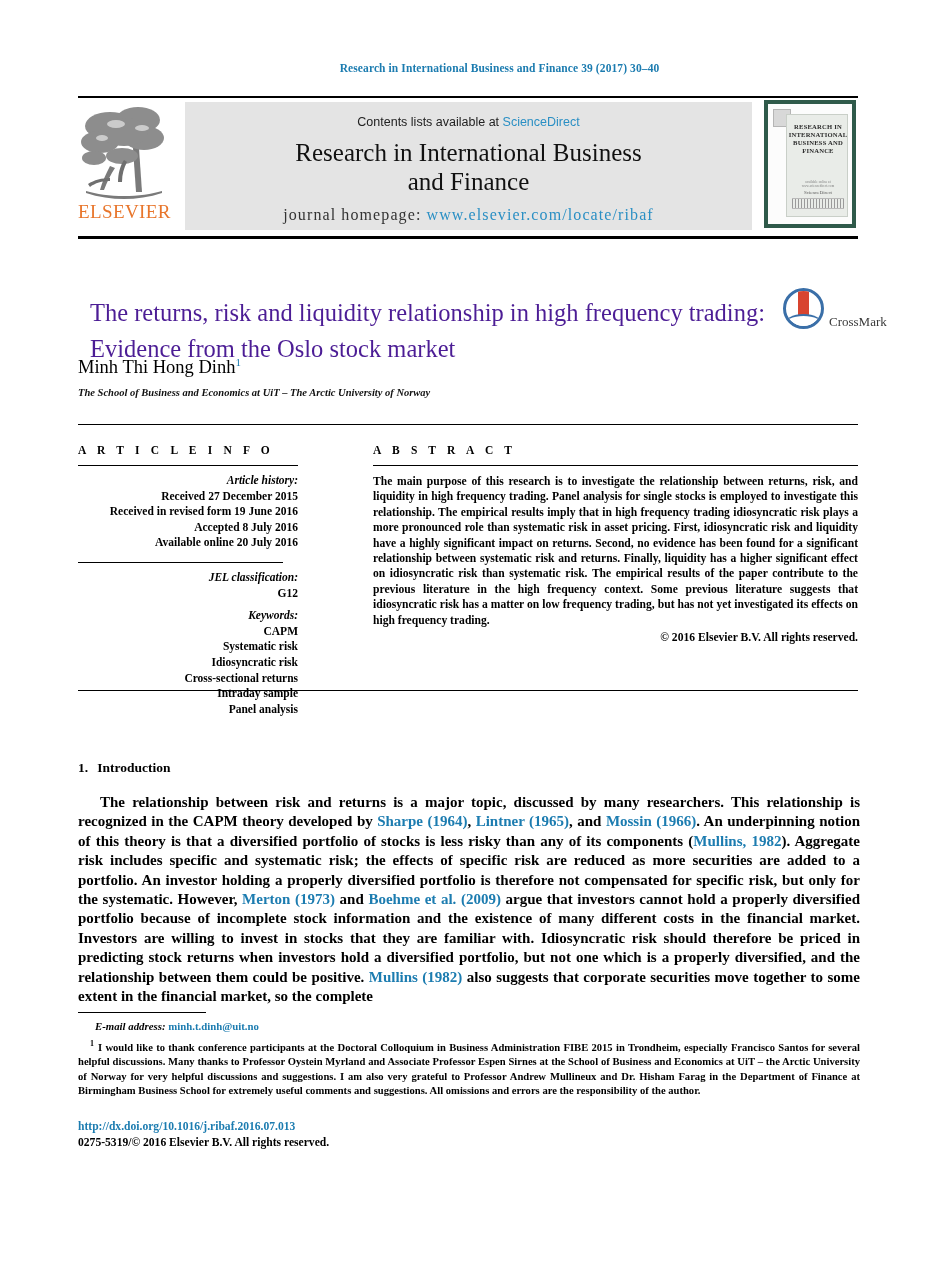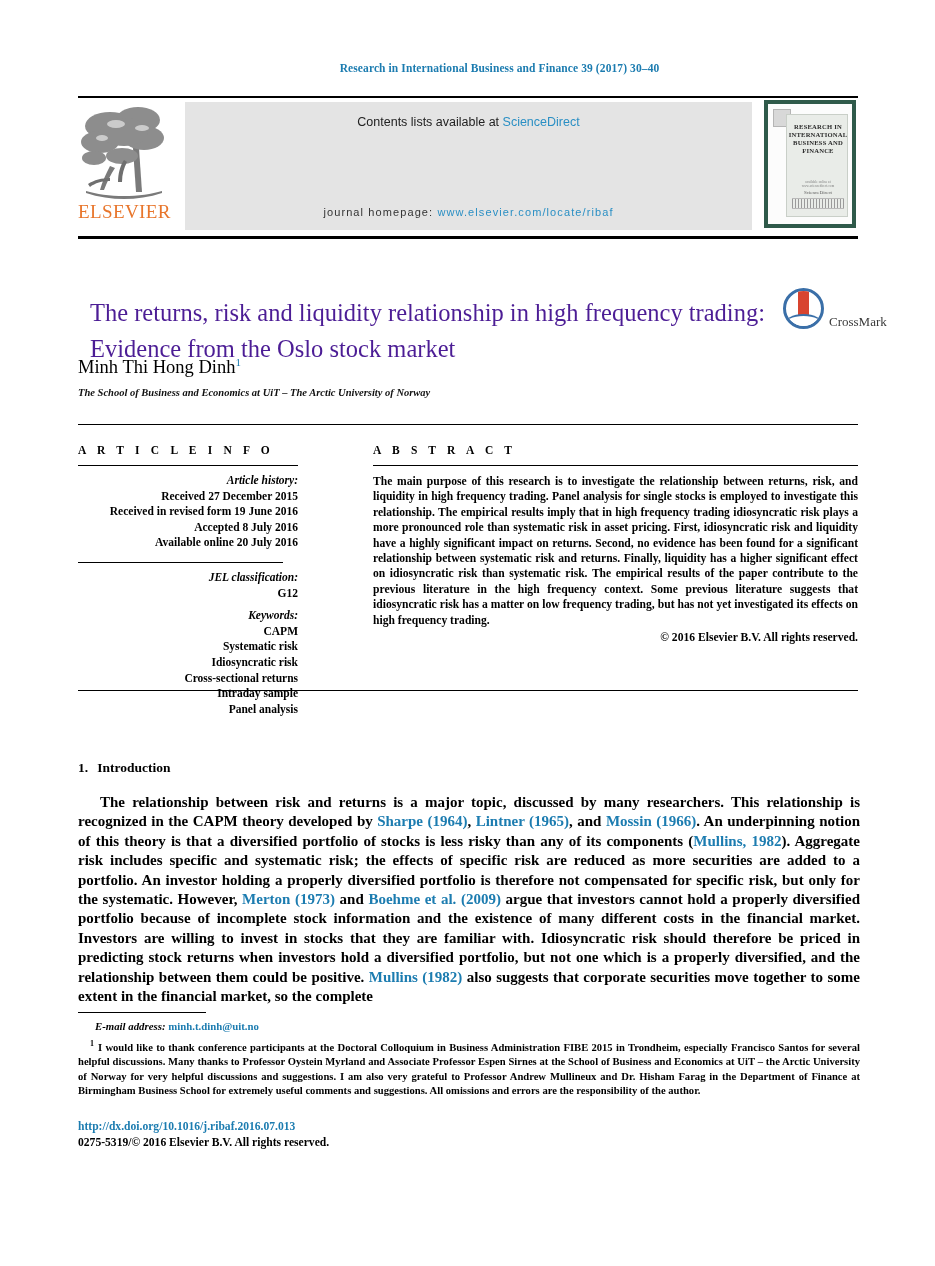--- a/index.html
+++ b/index.html
@@ -114,22 +114,22 @@
     font-size: 25px;
     line-height: 29px;
     color: #111;
   }
   .homepage-line {
     position: absolute;
     left: 0;
     top: 104px;
     width: 567px;
     text-align: center;
-    font-family: Liberation Sans, sans-serif;
-    font-size: 11px;
+    font-family: Liberation Serif, serif;
+    font-size: 16px;
     letter-spacing: 1.1px;
     color: #333;
   }
   .homepage-line .url {
     color: #2a8fc4;
   }
 
   .cover-thumb {
     position: absolute;
     left: 686px;
@@ -488,20 +488,24 @@
           <path d="M8 80 C14 76 22 74 30 74 L30 77 C22 77 15 79 10 83 Z"></path>
         </g>
       </svg>
       <div class="elsevier-word">ELSEVIER</div>
     </div>
 
     <div class="grey-panel">
       <div class="contents-line">
         <span>Contents lists available at </span><span class="sd">ScienceDirect</span>
       </div>
+      <div class="journal-title">
+        <div>Research in International Business</div>
+        <div>and Finance</div>
+      </div>
       <div class="homepage-line">
         <span>journal homepage: </span><span class="url">www.elsevier.com/locate/ribaf</span>
       </div>
     </div>
 
     <div class="cover-thumb">
       <div class="cover-inner">
         <div class="cover-elsevier-mark"></div>
         <div class="cover-box">
           <div class="cover-title">

